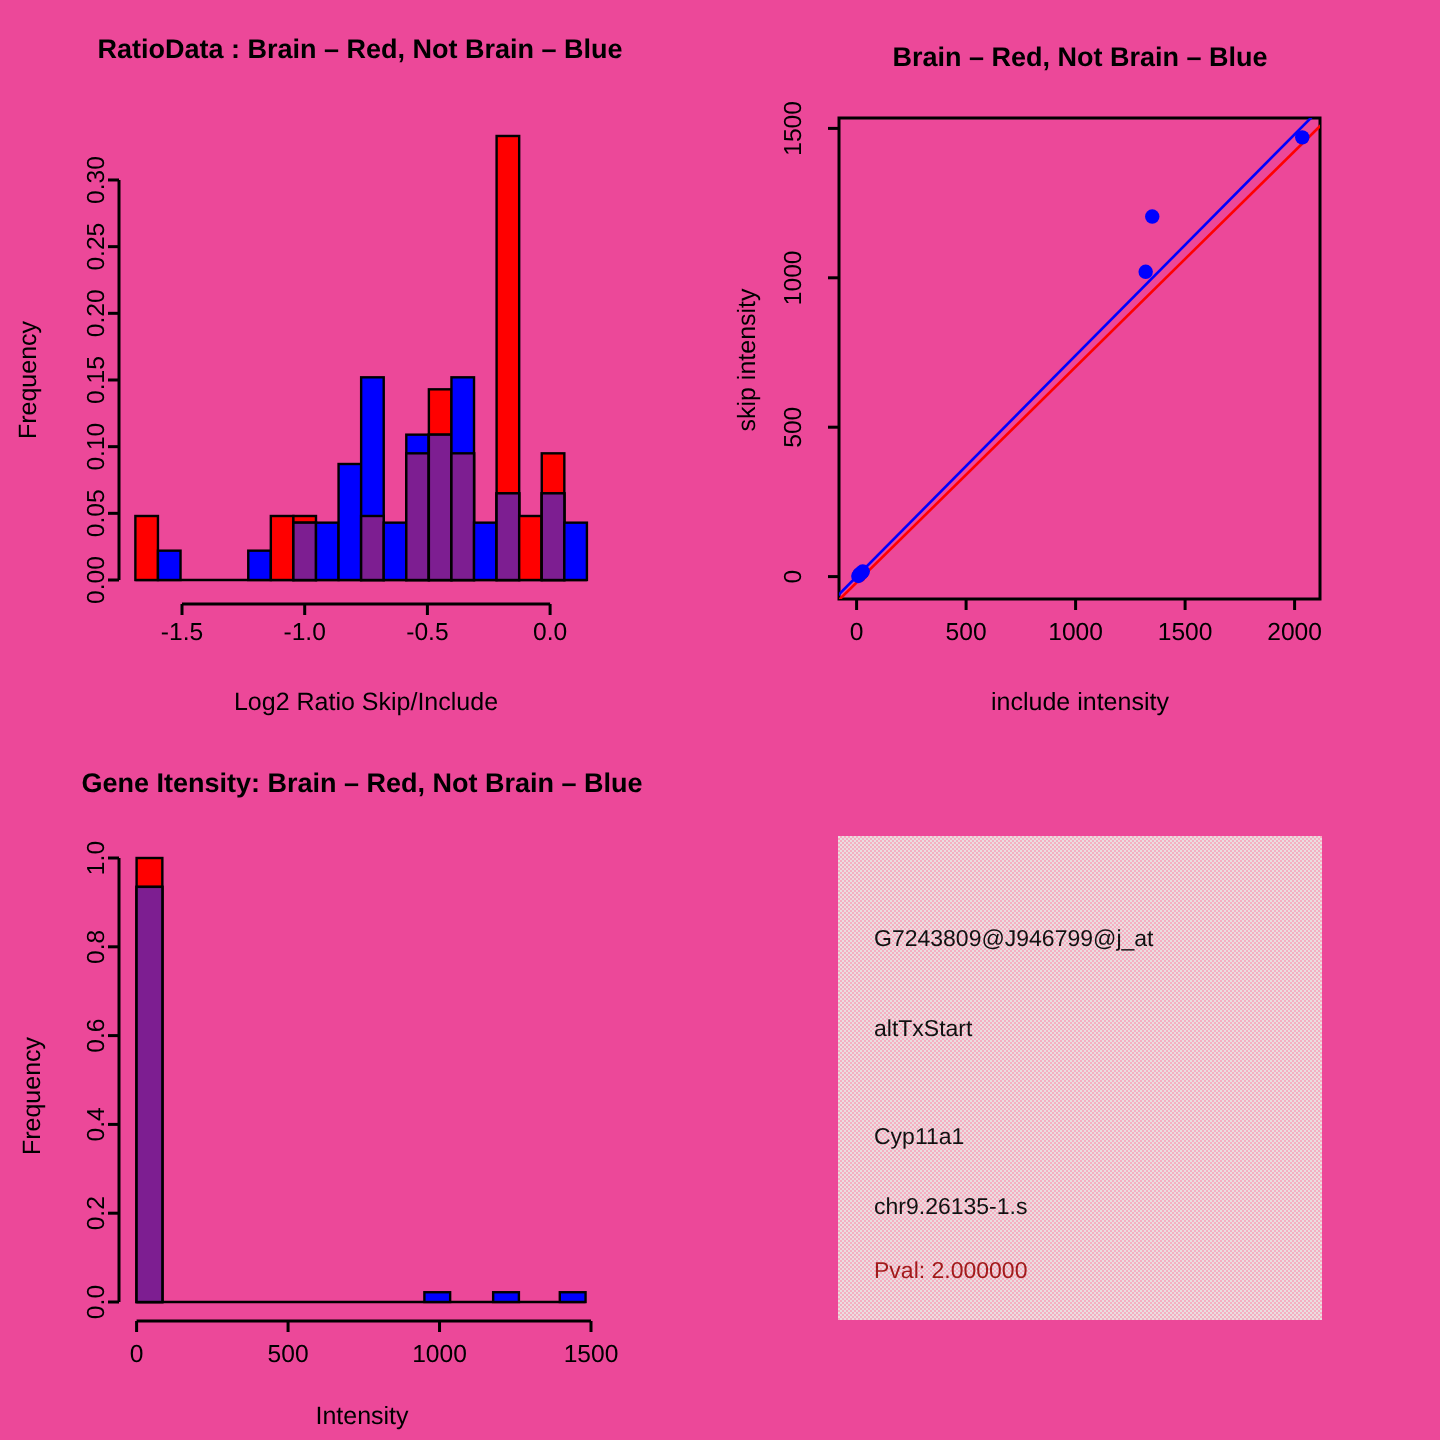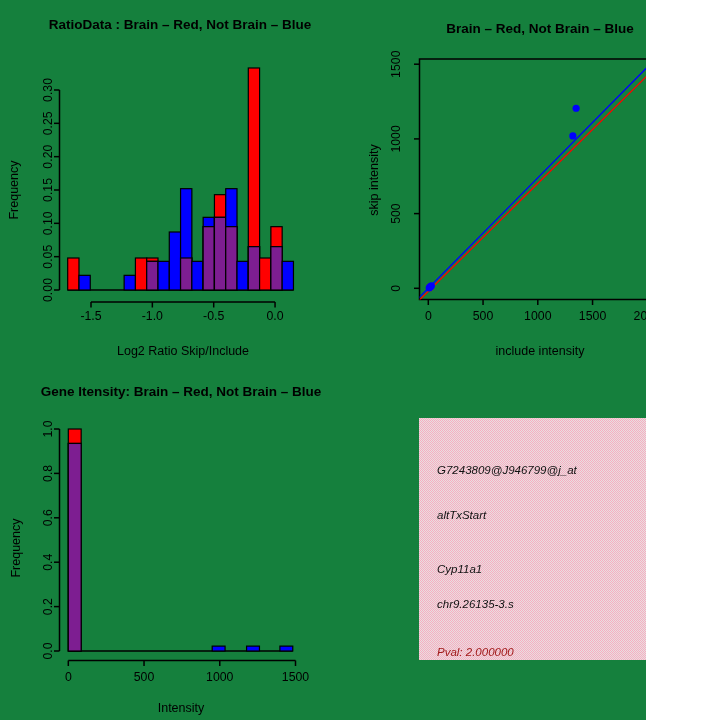--- a/index.html
+++ b/index.html
@@ -1,24 +1,24 @@
 <!DOCTYPE html>
 <html><head>
 <meta charset="utf-8">
 <style>
   html,body{margin:0;padding:0;background:#fff;}
-  #canvas{position:relative;width:646px;height:720px;background:#15803d;
+  #canvas{position:relative;width:720px;height:720px;background:#ec4899;
           font-family:"Liberation Sans",sans-serif;overflow:hidden;}
   #plots{position:absolute;left:0;top:0;}
   .title{font-family:"Liberation Sans",sans-serif;font-size:13.5px;font-weight:bold;fill:#000;}
   .albl{font-family:"Liberation Sans",sans-serif;font-size:12.5px;fill:#000;}
   .tlbl{font-family:"Liberation Sans",sans-serif;font-size:12.3px;fill:#000;}
   #info-box{position:absolute;left:419px;top:418px;width:242px;height:242px;}
   .info-line{position:absolute;left:18px;font-size:11.5px;color:#111;white-space:nowrap;
-             font-family:"Liberation Sans",sans-serif;font-style:italic;}
+             font-family:"Liberation Sans",sans-serif;}
 </style>
 </head>
 <body>
 
 <div id="canvas">
 
   <svg id="plots" width="720" height="720" viewBox="0 0 720 720">
     <defs>
       <clipPath id="clip-scatter">
           <rect x="419.5" y="59" width="240.5" height="240.5"></rect>
@@ -159,17 +159,17 @@
         <text x="219.767" y="681" text-anchor="middle" class="tlbl">1000</text>
         <line x1="295.5005" x2="295.5005" y1="660.5" y2="666" stroke="#000000" stroke-width="1.5"></line>
         <text x="295.5005" y="681" text-anchor="middle" class="tlbl">1500</text>
       </g>
   </svg>
 
   <div id="info-box" style="background-image: conic-gradient(rgb(246, 174, 193) 0deg, rgb(246, 174, 193) 25%, rgb(233, 222, 224) 0deg, rgb(233, 222, 224) 50%, rgb(246, 174, 193) 0deg, rgb(246, 174, 193) 75%, rgb(233, 222, 224) 0deg, rgb(233, 222, 224) 100%); background-size: 2px 2px;">
     <div class="info-line" style="top:46px">G7243809@J946799@j_at</div>
     <div class="info-line" style="top:91px">altTxStart</div>
     <div class="info-line" style="top:145px">Cyp11a1</div>
-    <div class="info-line" style="top:180px">chr9.26135-3.s</div>
-    <div class="info-line" id="pval-line" style="top: 228px; color: rgb(161, 27, 27);">Pval: 2.000000</div>
+    <div class="info-line" style="top:180px">chr9.26135-1.s</div>
+    <div class="info-line" id="pval-line" style="top: 212px; color: rgb(161, 27, 27);">Pval: 2.000000</div>
   </div>
 
 </div>
 
 </body></html>

